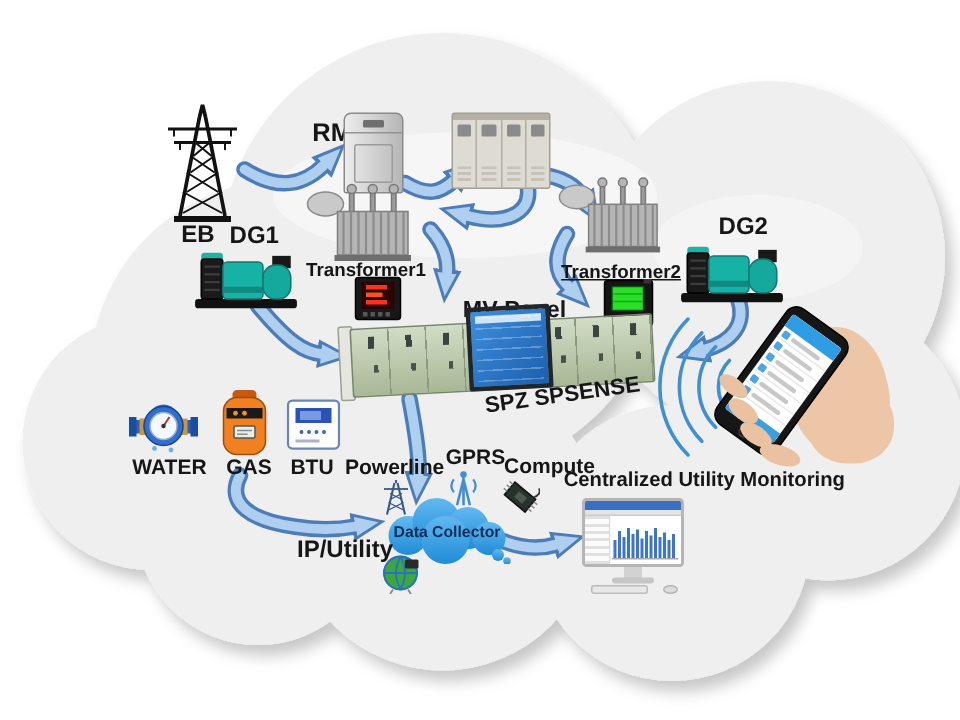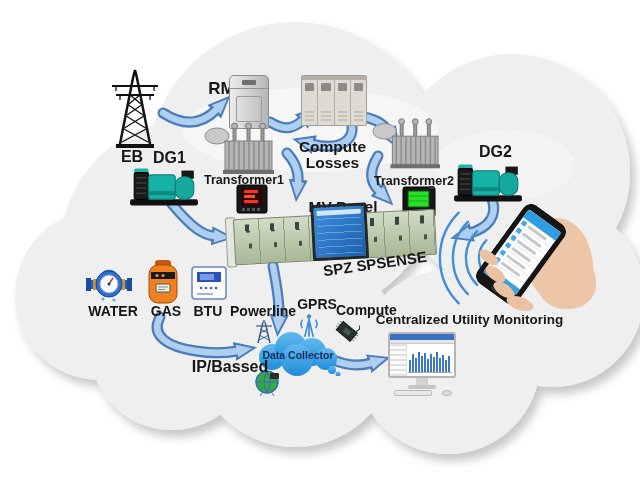--- a/index.html
+++ b/index.html
@@ -215,23 +215,22 @@
         <rect x="44" y="8" width="3" height="14"></rect>
         <rect x="58" y="8" width="3" height="14"></rect>
     </g>
     <circle cx="31.5" cy="6" r="3" fill="#b5b5b5" stroke="#777"></circle>
       <circle cx="45.5" cy="6" r="3" fill="#b5b5b5" stroke="#777"></circle>
       <circle cx="59.5" cy="6" r="3" fill="#b5b5b5" stroke="#777"></circle>
     <rect x="22" y="21" width="47" height="29" fill="#b5b5b5" stroke="#7e7e7e"></rect>
     <path stroke="#8c8c8c" stroke-width="1.5" d="M26,21 V50 M31,21 V50 M36,21 V50 M41,21 V50 M46,21 V50 M51,21 V50 M56,21 V50 M61,21 V50 M66,21 V50"></path>
     <rect x="20" y="50" width="51" height="4" fill="#6e6e6e"></rect>
   </svg>
-  <div class="lbl" style="left:370px;top:175px;width:88px;font-size:12.5px;">Transformer2</div>
-
-  <div class="lbl" style="left:290px;top:139px;width:85px;font-size:15.5px;">Compute Losses</div>
+  <div class="lbl" style="left:370px;top:175px;width:88px;font-size:12.5px;text-decoration:underline;">Transformer2</div>
+
 
   <svg class="abs" width="32" height="30" viewBox="0 0 32 30" style="left:236px;top:184px;">
     <rect x="1" y="1" width="30" height="28" rx="2" fill="#181818" stroke="#000"></rect>
     <rect x="5" y="4" width="22" height="18" fill="#2a0505"></rect>
     <rect x="8" y="6" width="14" height="3" fill="#ff3020"></rect>
     <rect x="8" y="11" width="11" height="3" fill="#ff5020"></rect>
     <rect x="8" y="16" width="14" height="3" fill="#ff3020"></rect>
     <g fill="#555">
         <rect x="6" y="24" width="3" height="3"></rect>
         <rect x="11" y="24" width="3" height="3"></rect>
@@ -376,21 +375,21 @@
   </svg>
   <div class="dc-text" style="left:258px;top:349px;width:80px;font-size:10.5px;">Data Collector</div>
 
   <svg class="abs" width="28" height="28" viewBox="0 0 28 28" style="left:254px;top:368px;">
     <circle cx="13" cy="14" r="11" fill="#3aa83a" stroke="#1f7a1f"></circle>
     <path stroke="#2a6fd0" stroke-width="1.2" fill="none" d="M2,14 H24 M13,3 a11,11 0 0 1 0,22 M13,3 a11,11 0 0 0 0,22 M13,3 q6,11 0,22 M13,3 q-6,11 0,22"></path>
     <rect x="16" y="5" width="9" height="6" rx="1" fill="#2a2a2a"></rect>
     <path stroke="#888" stroke-width="1.2" d="M8,25 l-2,3 M18,25 l2,3"></path>
   </svg>
 
-  <div class="lbl" style="left:178px;top:359px;width:104px;font-size:16px;">IP/Bassed</div>
+  <div class="lbl" style="left:178px;top:359px;width:104px;font-size:16px;">IP/Utility</div>
 
   <div class="lbl" style="left:372px;top:313px;width:195px;font-size:13.5px;">Centralized Utility Monitoring</div>
 
   <div class="abs" style="left:386px;top:332px;width:76px;height:66px;">
     <div class="mon-frame">
       <div class="mon-bar1"></div>
       <div class="mon-bar2"></div>
       <div class="mon-main">
         <div class="mon-side"></div>
         <div class="mon-chart">

